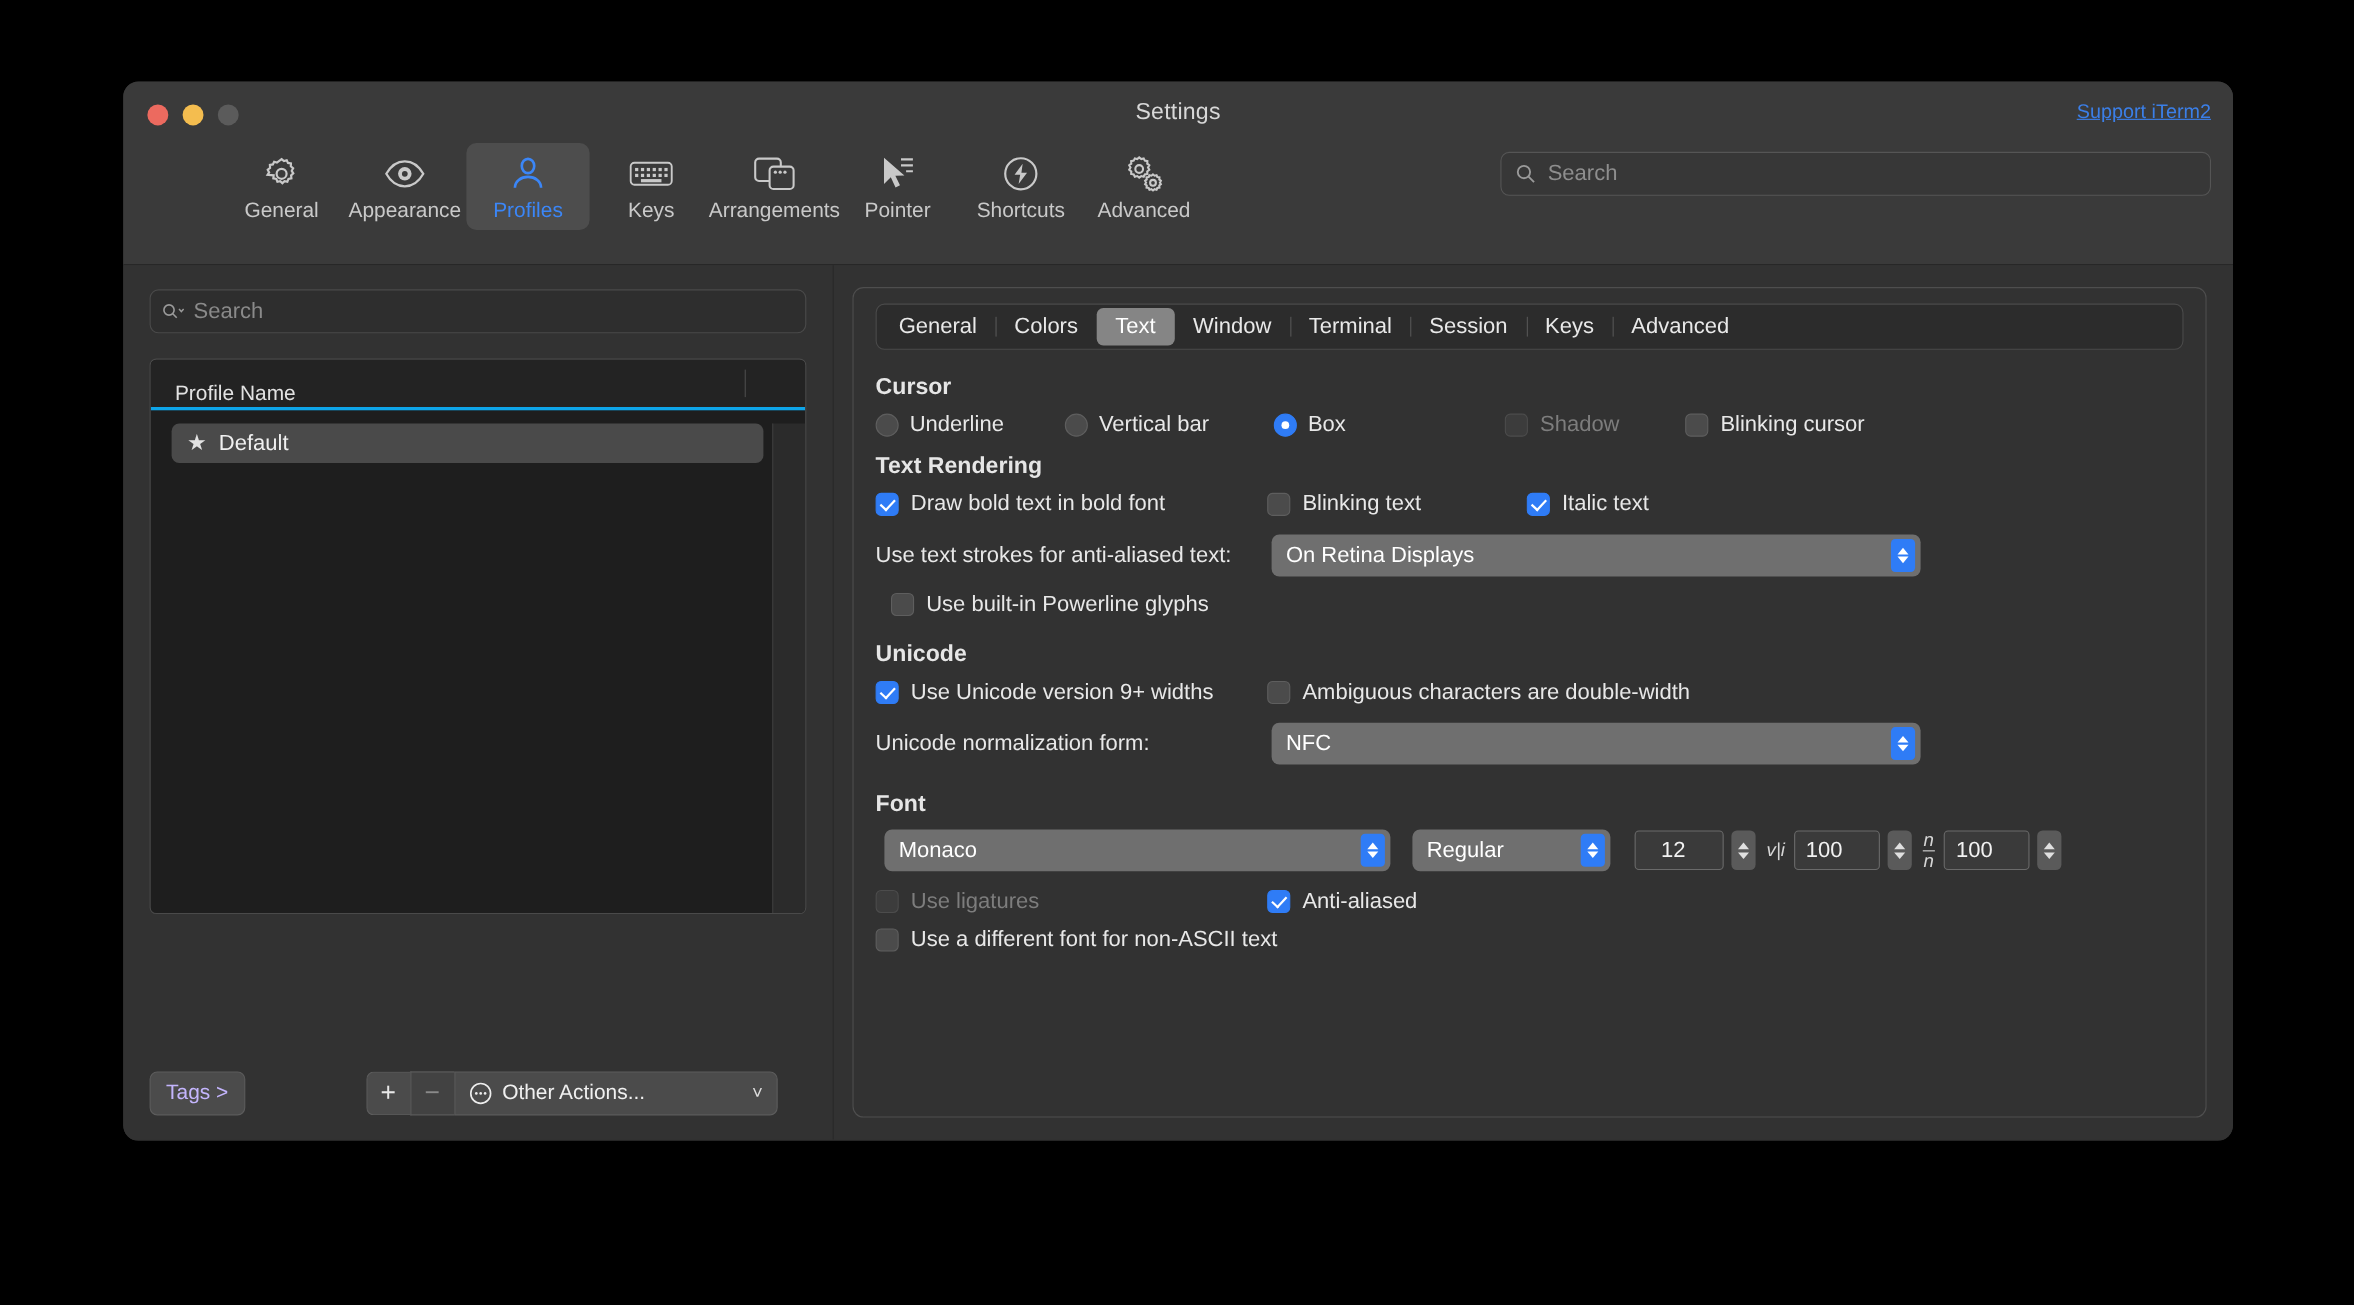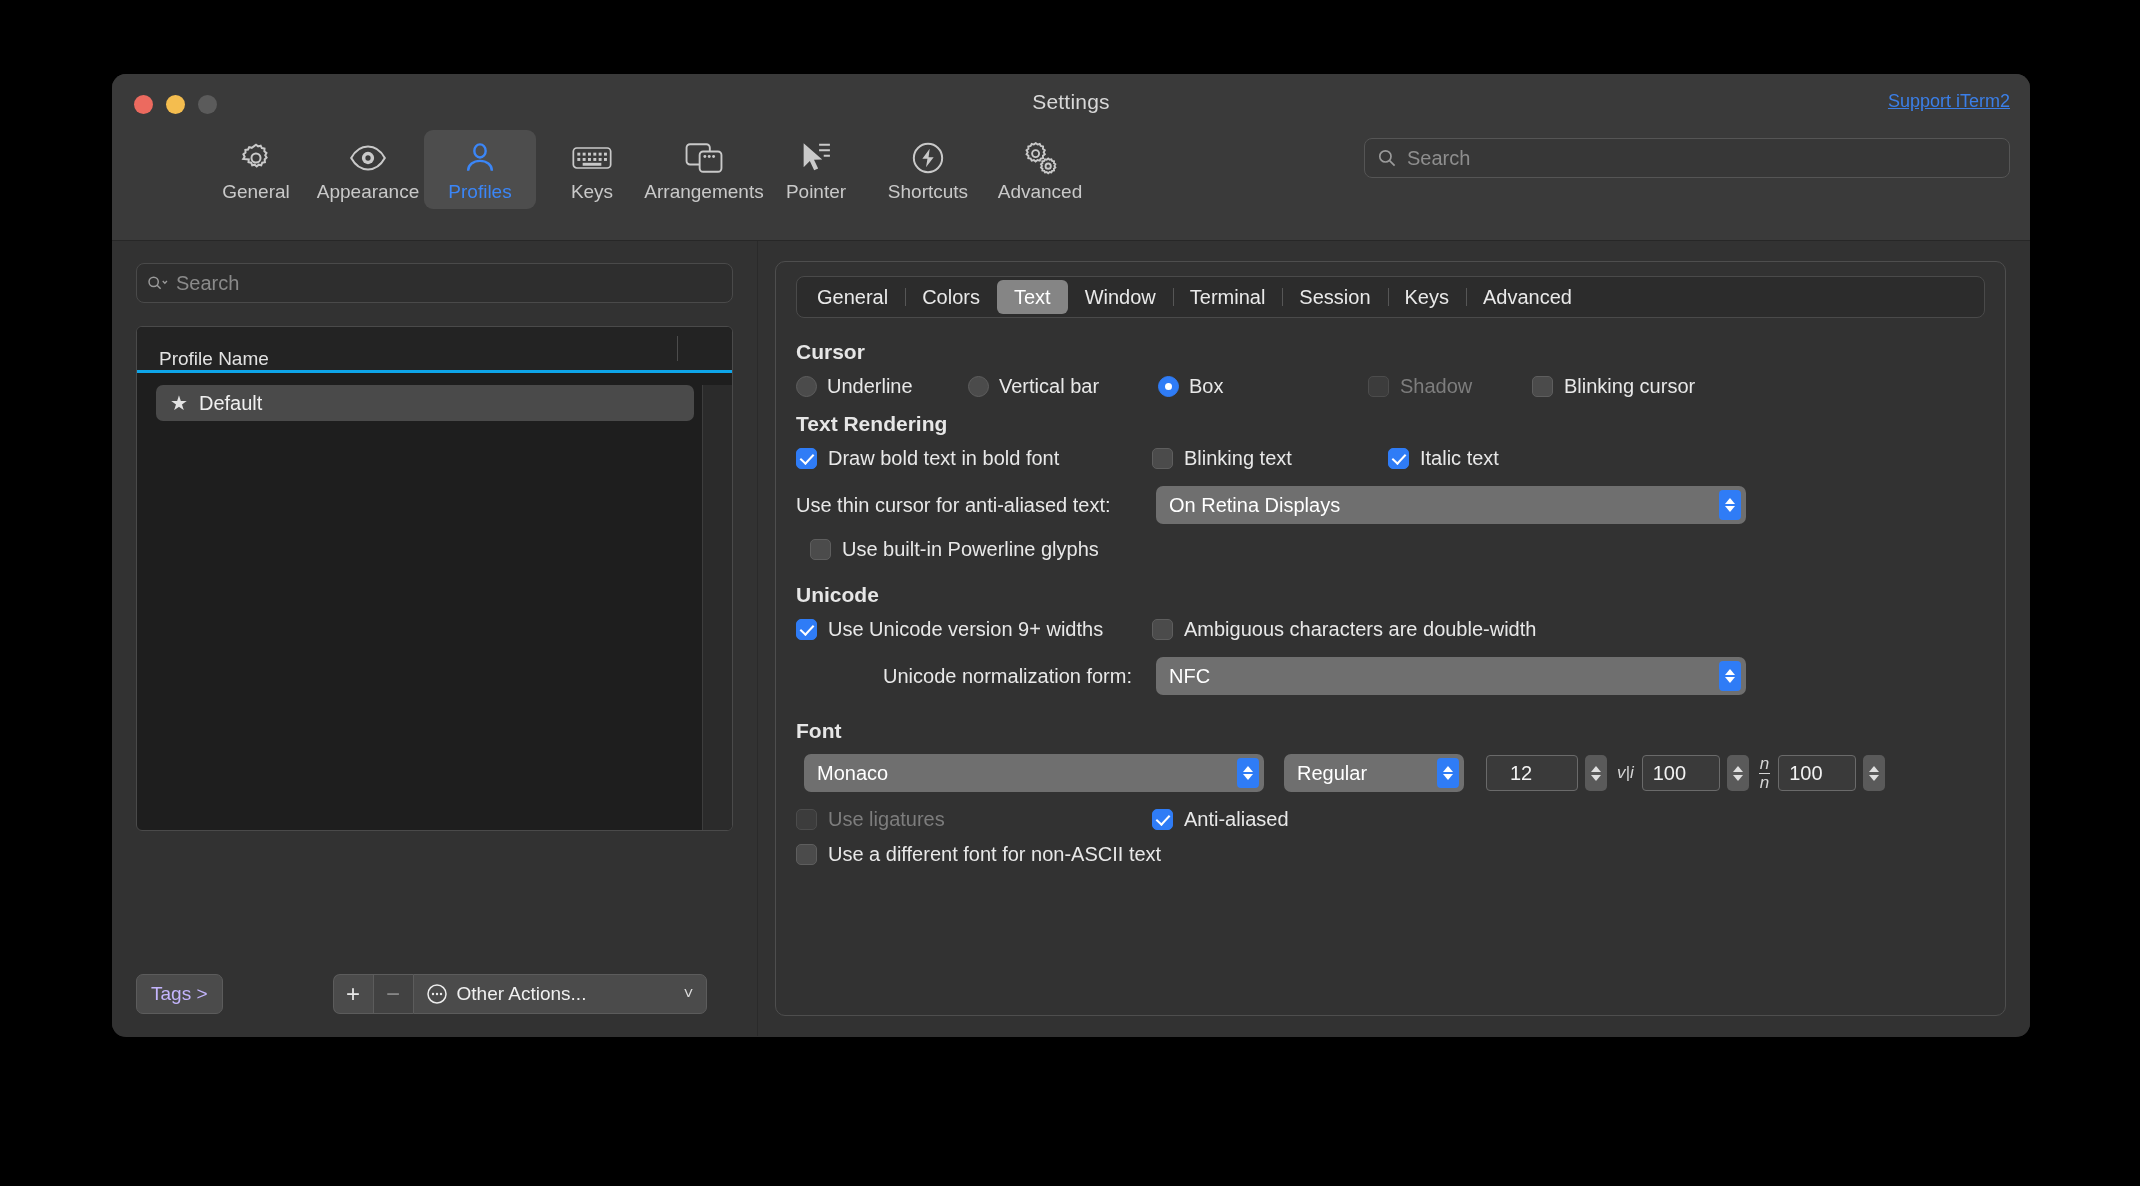--- a/index.html
+++ b/index.html
@@ -536,21 +536,21 @@
             <span class="cb"></span>
             <span class="lbl">Blinking text</span>
           </div>
           <div class="hit">
             <span class="cb on"></span>
             <span class="lbl">Italic text</span>
           </div>
         </div>
 
         <div class="row" style="margin-bottom:14px;">
-          <span class="lbl" style="width:360px;">Use thin cursor for anti-aliased text:</span>
+          <span class="lbl" style="width:360px;">Use text strokes for anti-aliased text:</span>
           <div class="popup" style="width:590px;">
             <span>On Retina Displays</span>
             <span class="stepglyph">
                 <i class="up"></i>
                 <i class="dn"></i>
               </span>
           </div>
         </div>
 
         <div class="row" style="margin-bottom:22px; padding-left:14px;">
@@ -566,21 +566,21 @@
             <span class="cb on"></span>
             <span class="lbl">Use Unicode version 9+ widths</span>
           </div>
           <div class="hit">
             <span class="cb"></span>
             <span class="lbl">Ambiguous characters are double-width</span>
           </div>
         </div>
 
         <div class="row" style="margin-bottom:24px;">
-          <span class="lbl" style="width:360px; text-align:right; padding-right:24px;">Unicode normalization form:</span>
+          <span class="lbl" style="width:360px; padding-right:24px;">Unicode normalization form:</span>
           <div class="popup" style="width:590px;">
             <span>NFC</span>
             <span class="stepglyph">
                 <i class="up"></i>
                 <i class="dn"></i>
               </span>
           </div>
         </div>
 
         <div class="section-h">Font</div>
@@ -593,21 +593,21 @@
               </span>
           </div>
           <div class="popup" style="width:180px; margin-left:20px;">
             <span>Regular</span>
             <span class="stepglyph">
                 <i class="up"></i>
                 <i class="dn"></i>
               </span>
           </div>
 
-          <div class="numfield" style="width:92px; margin-left:22px;padding-left:23px;">12</div>
+          <div class="numfield" style="width:81px; margin-left:22px;padding-left:23px;">12</div>
           <div class="stepper">
               <i class="up"></i>
               <i class="dn"></i>
             </div>
 
           <span class="metric-icon">v|i</span>
           <div class="numfield" style="width:78px;">100</div>
           <div class="stepper">
               <i class="up"></i>
               <i class="dn"></i>

